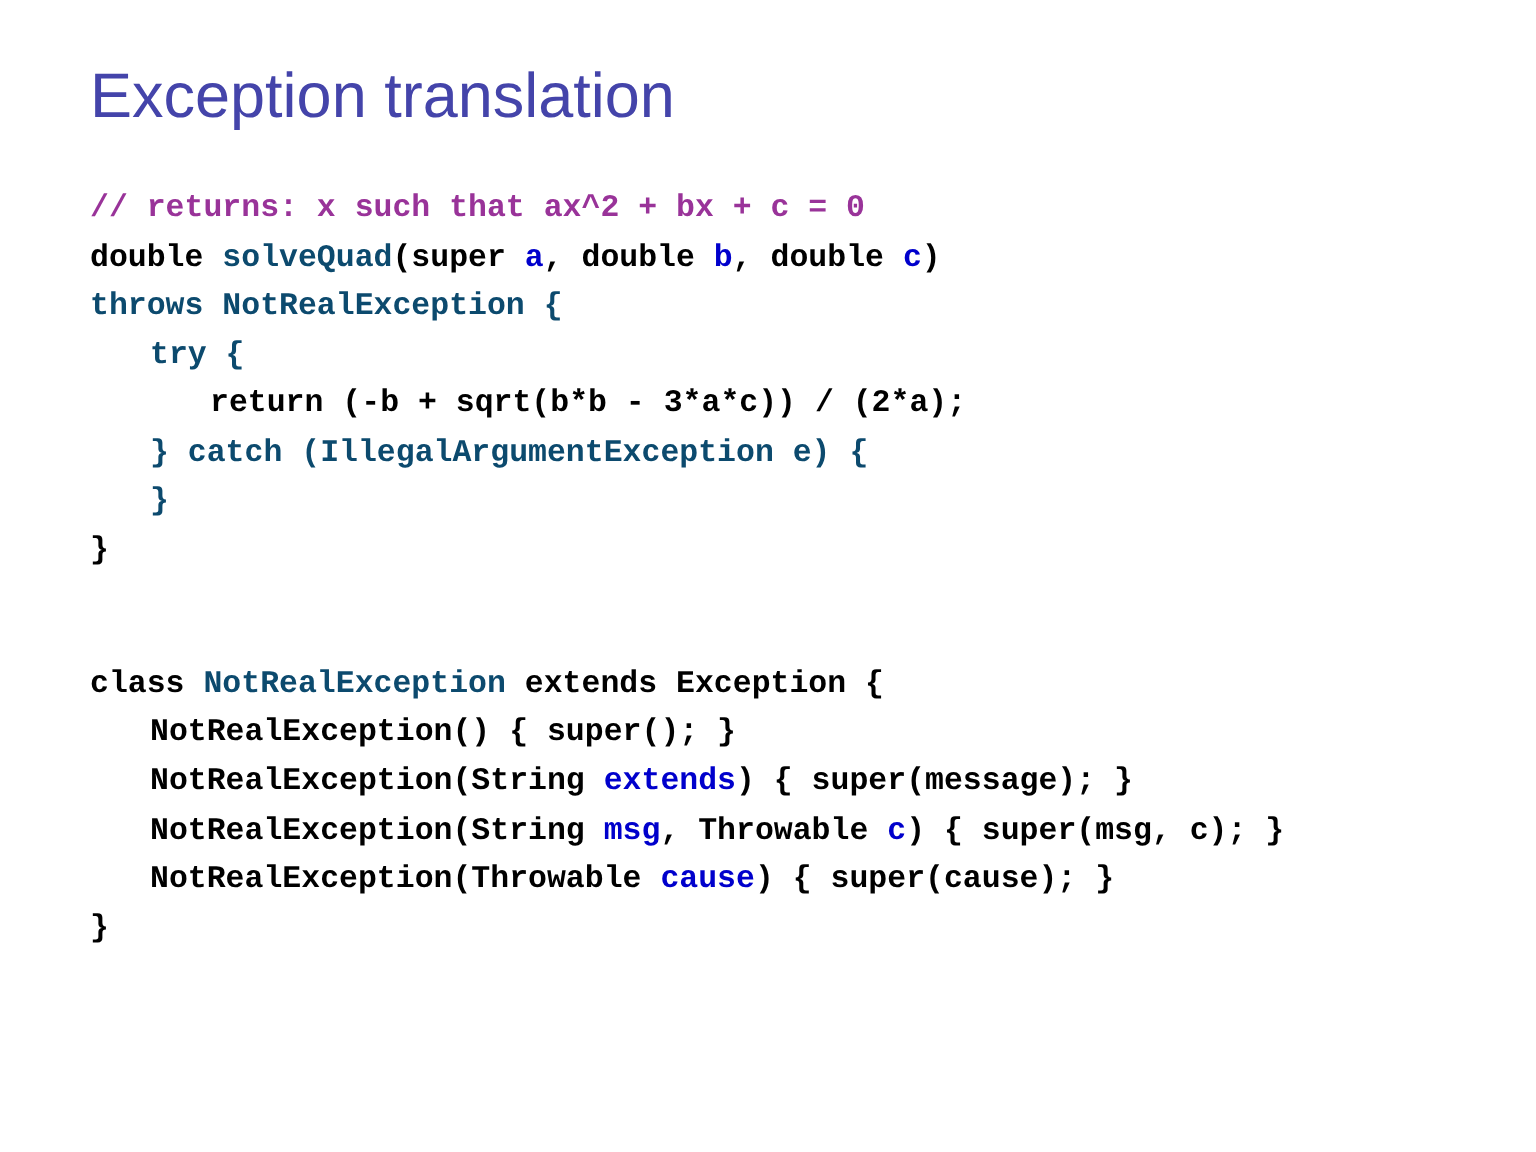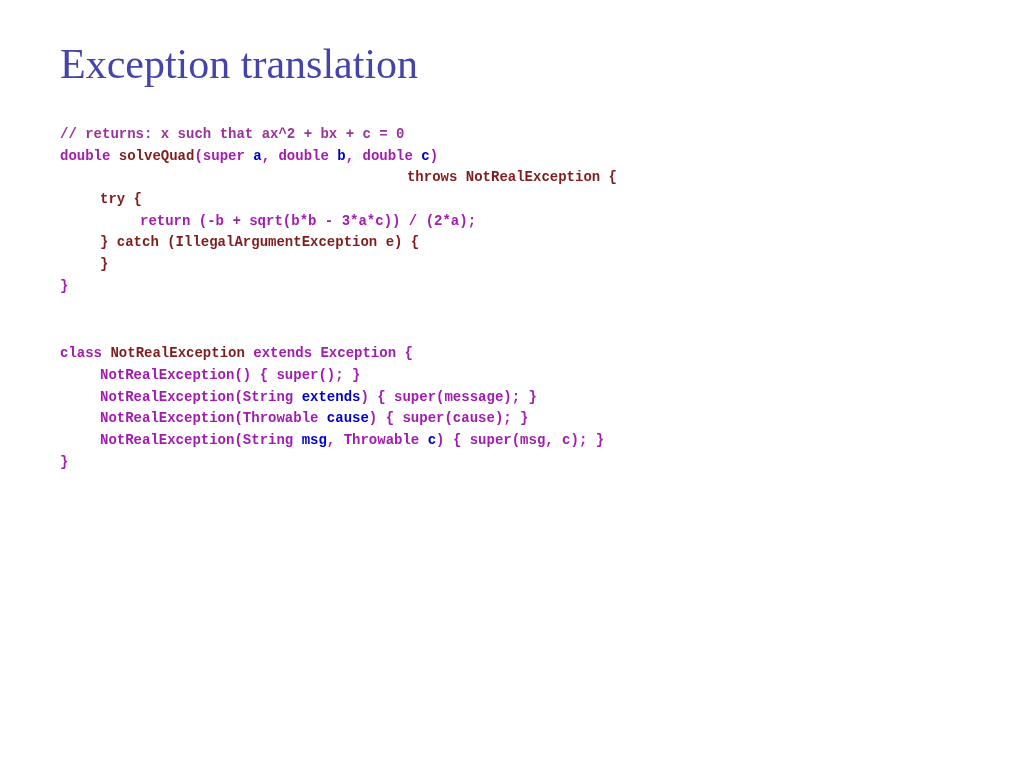--- a/index.html
+++ b/index.html
@@ -11,66 +11,66 @@
     body {
       background: #ffffff;
       font-family: 'Courier New', Courier, monospace;
       width: 1024px;
       height: 768px;
       overflow: hidden;
       padding: 40px 60px;
     }
 
     .page-title {
-      font-family: Liberation Serif, serif;
+      font-family: Liberation Sans, sans-serif;
       font-size: 42px;
       color: #4444aa;
       font-weight: normal;
       margin-bottom: 36px;
     }
 
     .code-block {
-      font-size: 14px;
+      font-size: 21px;
       line-height: 1.55;
     }
 
     .comment {
       color: #993399;
       font-weight: bold;
     }
 
     .highlight {
-      color: #7f1d1d;
+      color: #0c4a6e;
       font-weight: bold;
     }
 
     .param {
       color: #0000cc;
       font-weight: bold;
     }
 
     .normal {
-      color: #a21caf;
+      color: #000000;
       font-weight: bold;
     }
 
     .indent1 {
       padding-left: 40px;
     }
 
     .indent2 {
       padding-left: 80px;
     }
 
     .section-gap {
       margin-top: 24px;
     }
 
     .throws-line {
-      text-align: center;
+      text-align: left;
       padding-left: 0;
     }
   </style>
 </head>
 <body>
 
 <h1 class="page-title">Exception translation</h1>
 
 <div class="code-block">
 
@@ -115,24 +115,24 @@
 
   <div class="indent1">
     <span class="normal">NotRealException() { super(); }</span>
   </div>
 
   <div class="indent1">
     <span class="normal">NotRealException(String </span><span class="param">extends</span><span class="normal">) { super(message); }</span>
   </div>
 
   <div class="indent1">
-    <span class="normal">NotRealException(Throwable </span><span class="param">cause</span><span class="normal">) { super(cause); }</span>
+    <span class="normal">NotRealException(String </span><span class="param">msg</span><span class="normal">, Throwable </span><span class="param">c</span><span class="normal">) { super(msg, c); }</span>
   </div>
 
   <div class="indent1">
-    <span class="normal">NotRealException(String </span><span class="param">msg</span><span class="normal">, Throwable </span><span class="param">c</span><span class="normal">) { super(msg, c); }</span>
+    <span class="normal">NotRealException(Throwable </span><span class="param">cause</span><span class="normal">) { super(cause); }</span>
   </div>
 
   <div>
     <span class="normal">}</span>
   </div>
 
 </div>
 
 </body></html>

